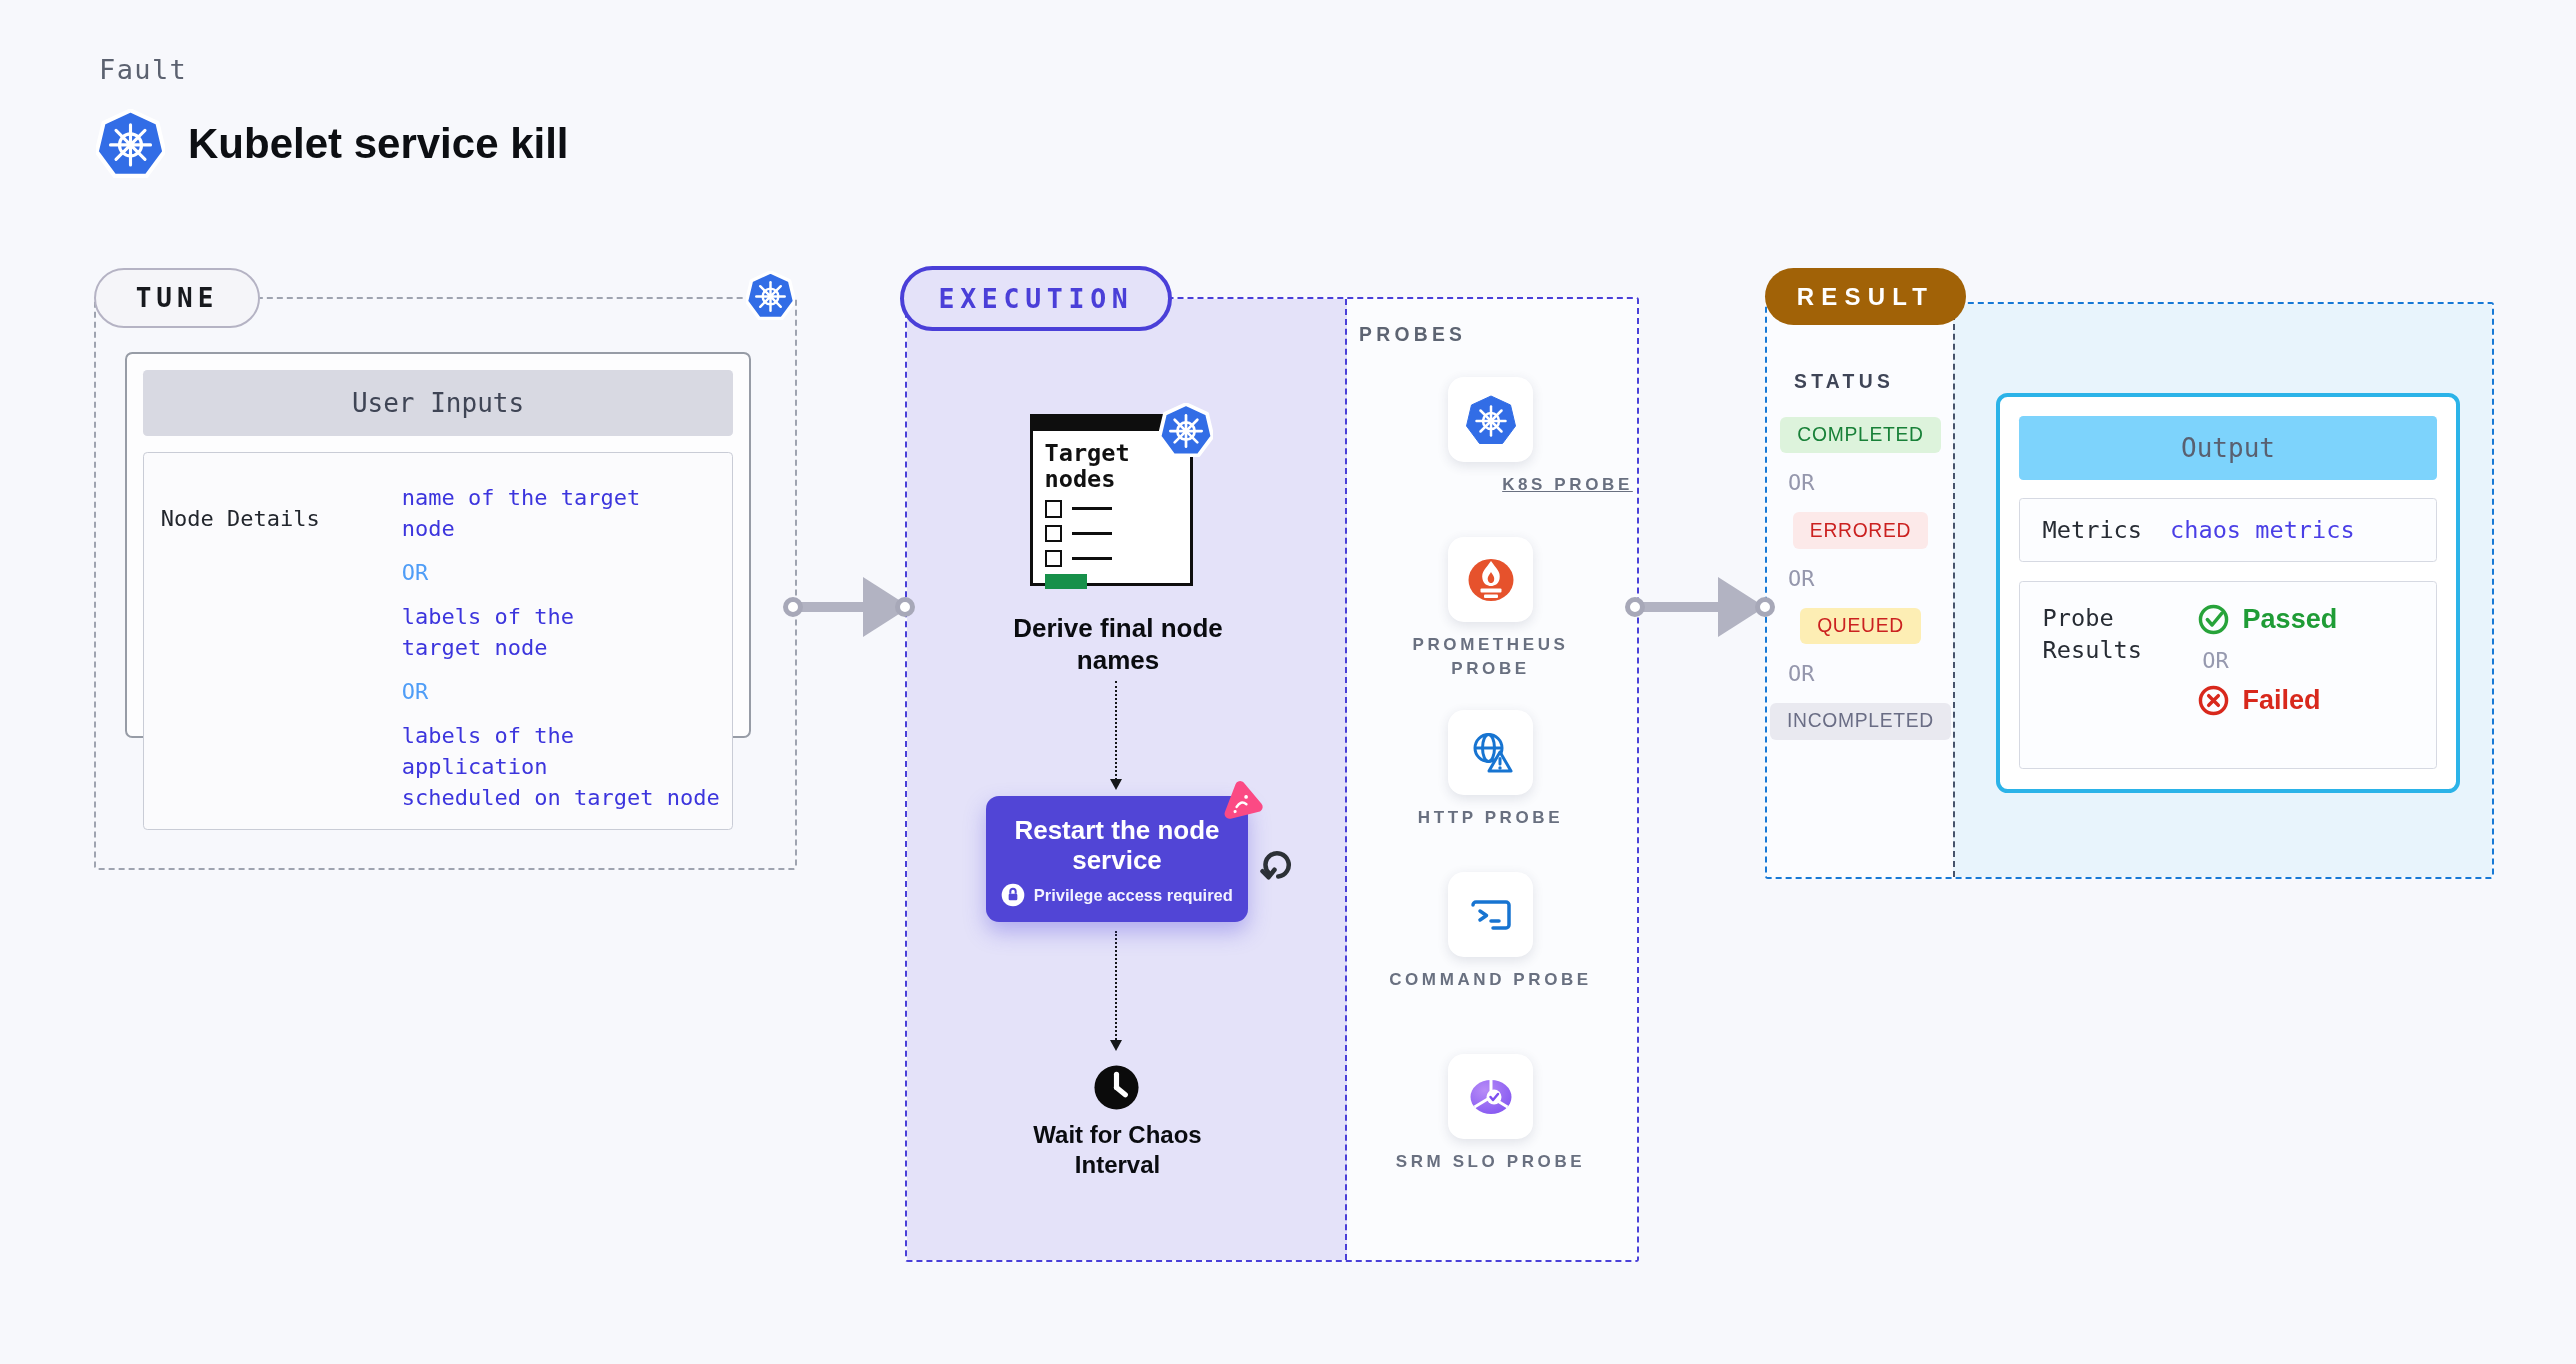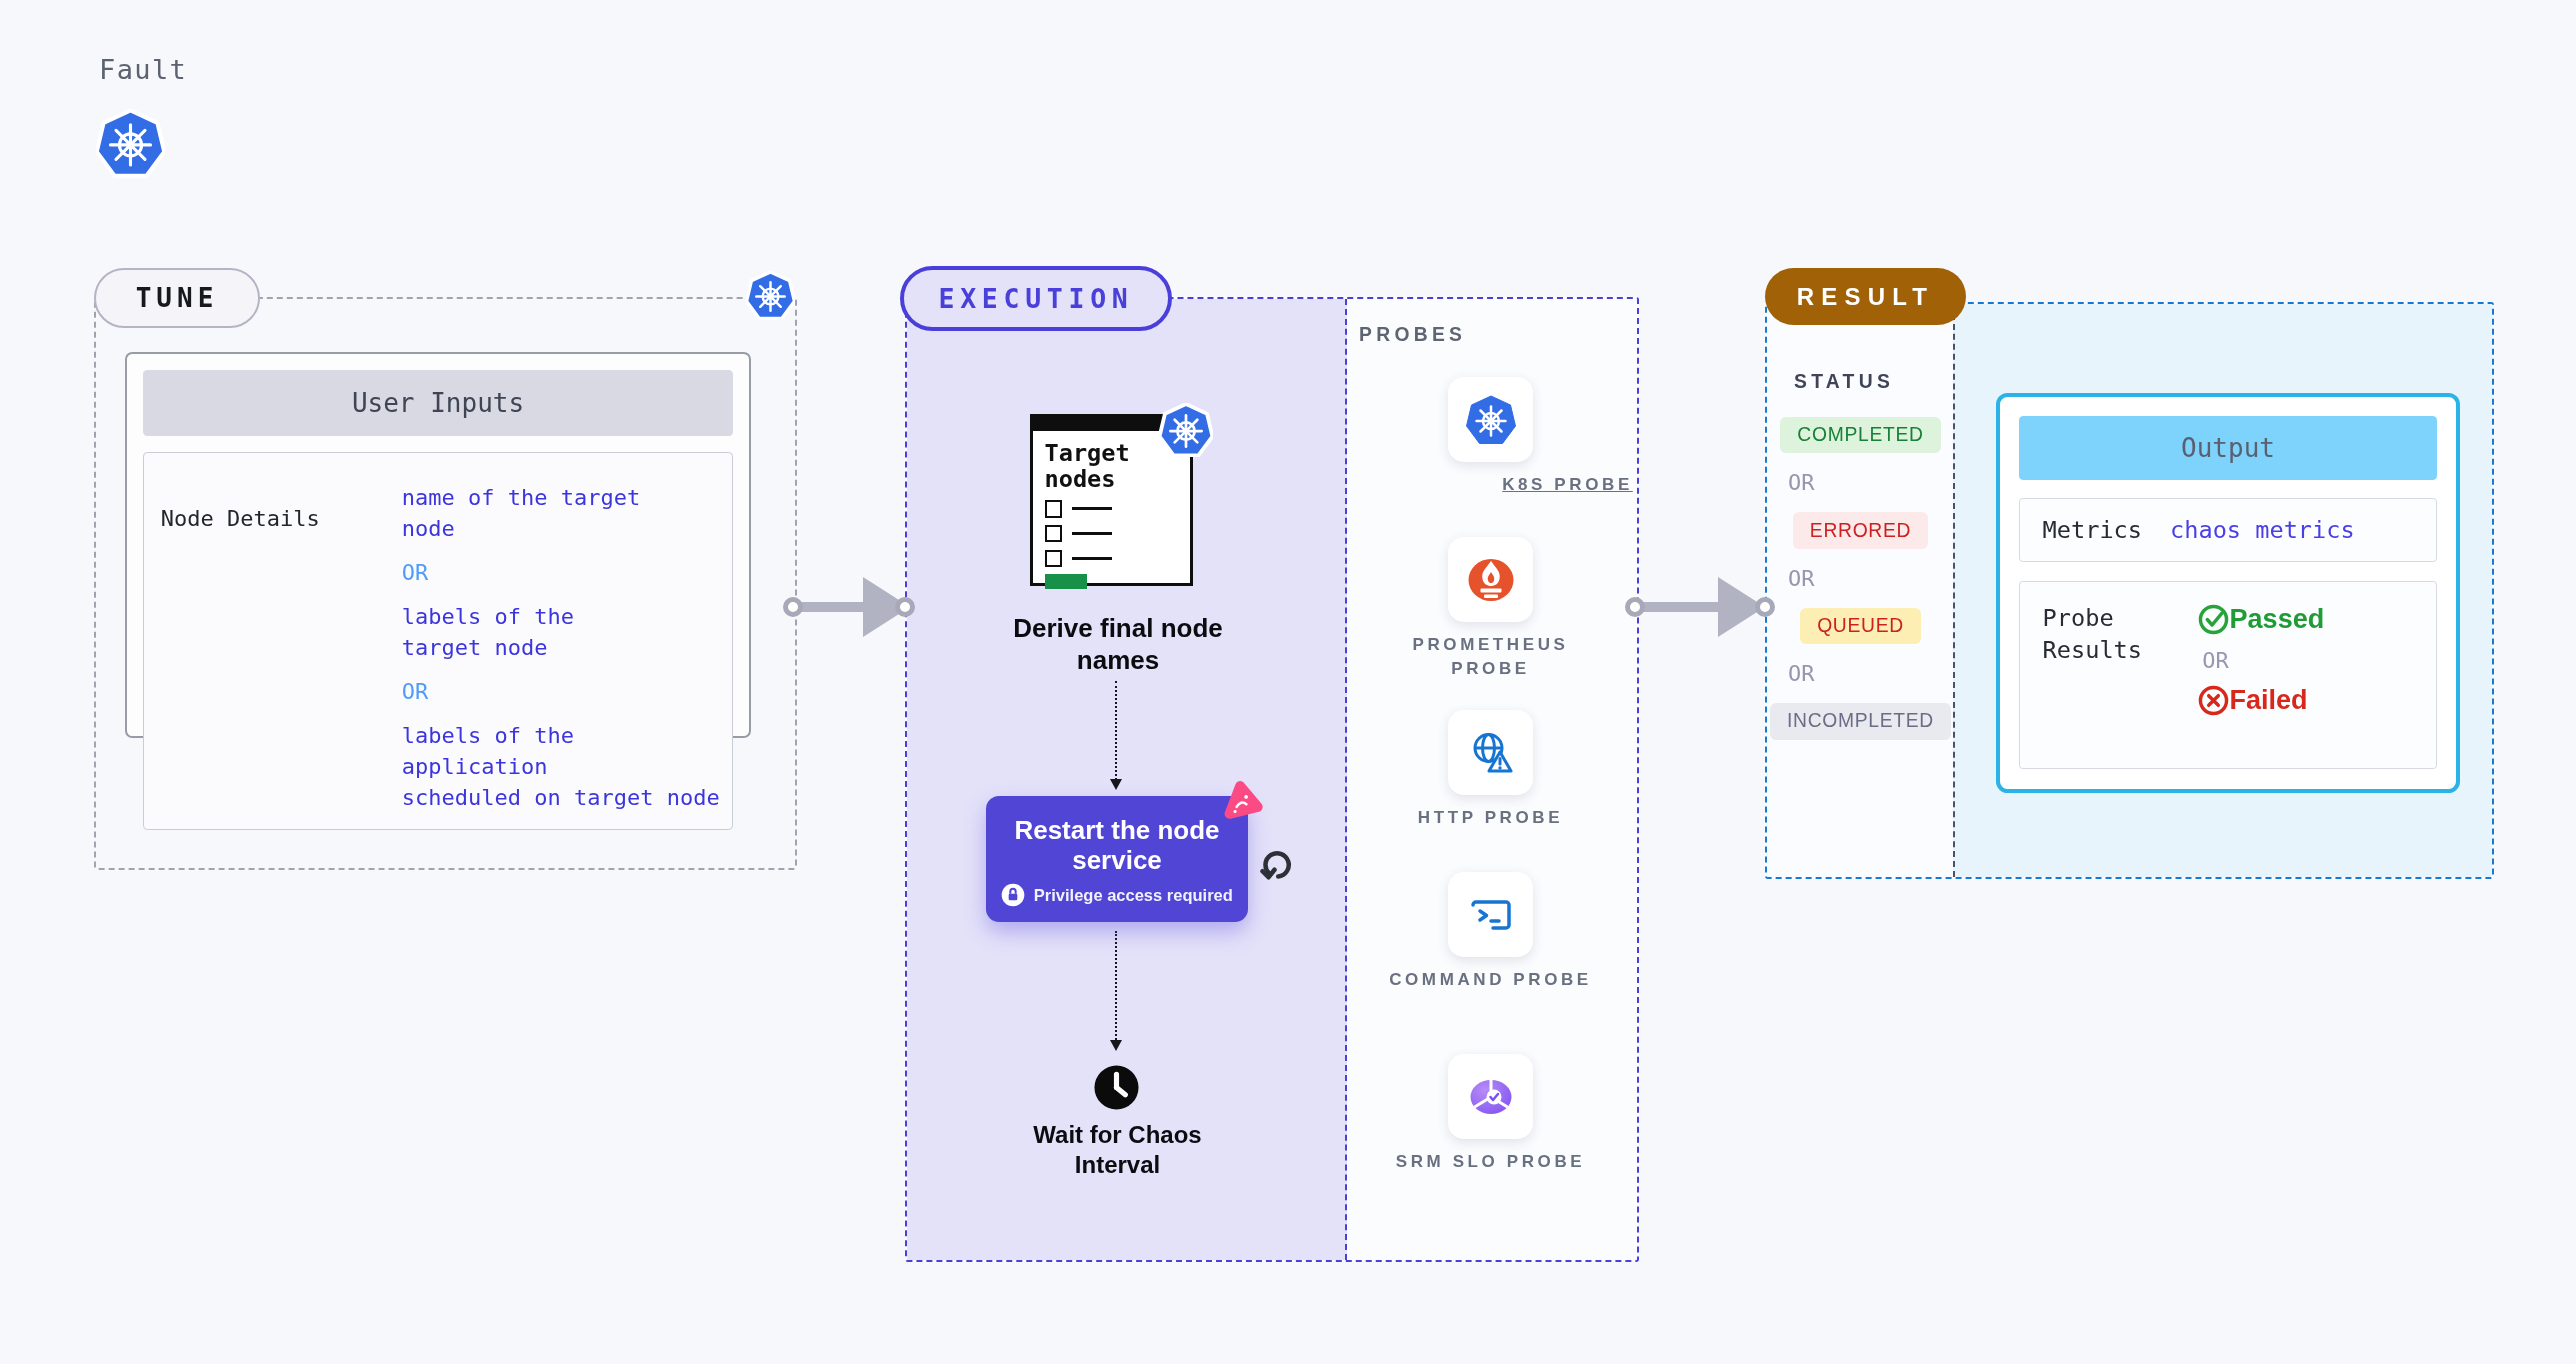--- a/index.html
+++ b/index.html
@@ -95,21 +95,21 @@
               box-sizing:border-box;padding:18.6px;z-index:2;}
   .out-header{height:64px;background:#7dd3fc;border-radius:4.3px;display:flex;align-items:center;justify-content:center;
               font-size:26px;color:#596070;}
   .out-row{border:1.4px solid #d6d9e2;border-radius:3.6px;background:#fcfdff;box-sizing:border-box;}
   .out-row1{margin-top:18.6px;height:64px;display:flex;align-items:center;padding:0 23px;}
   .out-label{font-size:23.6px;color:#272c34;}
   .metrics-value{margin-left:28px;font-size:23.6px;color:#4a3fe6;}
   .out-row2{margin-top:18.6px;height:188px;display:flex;padding:21.5px 23px;}
   .pr-label{width:125px;font-size:23.6px;line-height:31.5px;color:#272c34;white-space:pre-line;}
   .pr-col{margin-left:29px;display:flex;flex-direction:column;}
-  .pr-item{display:flex;align-items:center;}
+  .pr-item{display:flex;align-items:center;gap:13px;}
   .pr-item svg{width:33px;height:33px;}
   .passed-text{font-size:27px;font-weight:700;color:#1f9c36;}
   .failed-text{font-size:27px;font-weight:700;color:#d8281c;}
   .pr-or{margin:11.5px 0 11.5px 5.7px;font-size:22px;color:#9699af;}
 </style>
 </head>
 <body>
 
 <div class="abs eyebrow mono">Fault</div>
 <div class="abs title-row">
@@ -121,20 +121,21 @@
         <line x1="50" y1="52" x2="50" y2="81"></line>
       <line x1="50" y1="52" x2="21" y2="52"></line>
         <line x1="50" y1="52" x2="79" y2="52"></line>
       <line x1="50" y1="52" x2="29" y2="31"></line>
         <line x1="50" y1="52" x2="71" y2="31"></line>
       <line x1="50" y1="52" x2="29" y2="73"></line>
         <line x1="50" y1="52" x2="71" y2="73"></line>
     </g>
     <circle cx="50" cy="52" r="6" fill="#fff"></circle>
   </svg>
+  <div class="page-title">Kubelet service kill</div>
 </div>
 
 <div class="abs tune-box"></div>
 <div class="abs pill tune-pill">TUNE</div>
 <svg class="abs tune-corner-k8s" viewBox="0 0 100 100">
   <polygon points="50,2 89,20 99,62 73,97 27,97 1,62 11,20" fill="#326de6" stroke="#ffffff" stroke-width="7" stroke-linejoin="round"></polygon>
   <g stroke="#fff" stroke-width="5" stroke-linecap="round" fill="none">
     <circle cx="50" cy="52" r="16"></circle>
     <line x1="50" y1="52" x2="50" y2="23"></line>
       <line x1="50" y1="52" x2="50" y2="81"></line>

